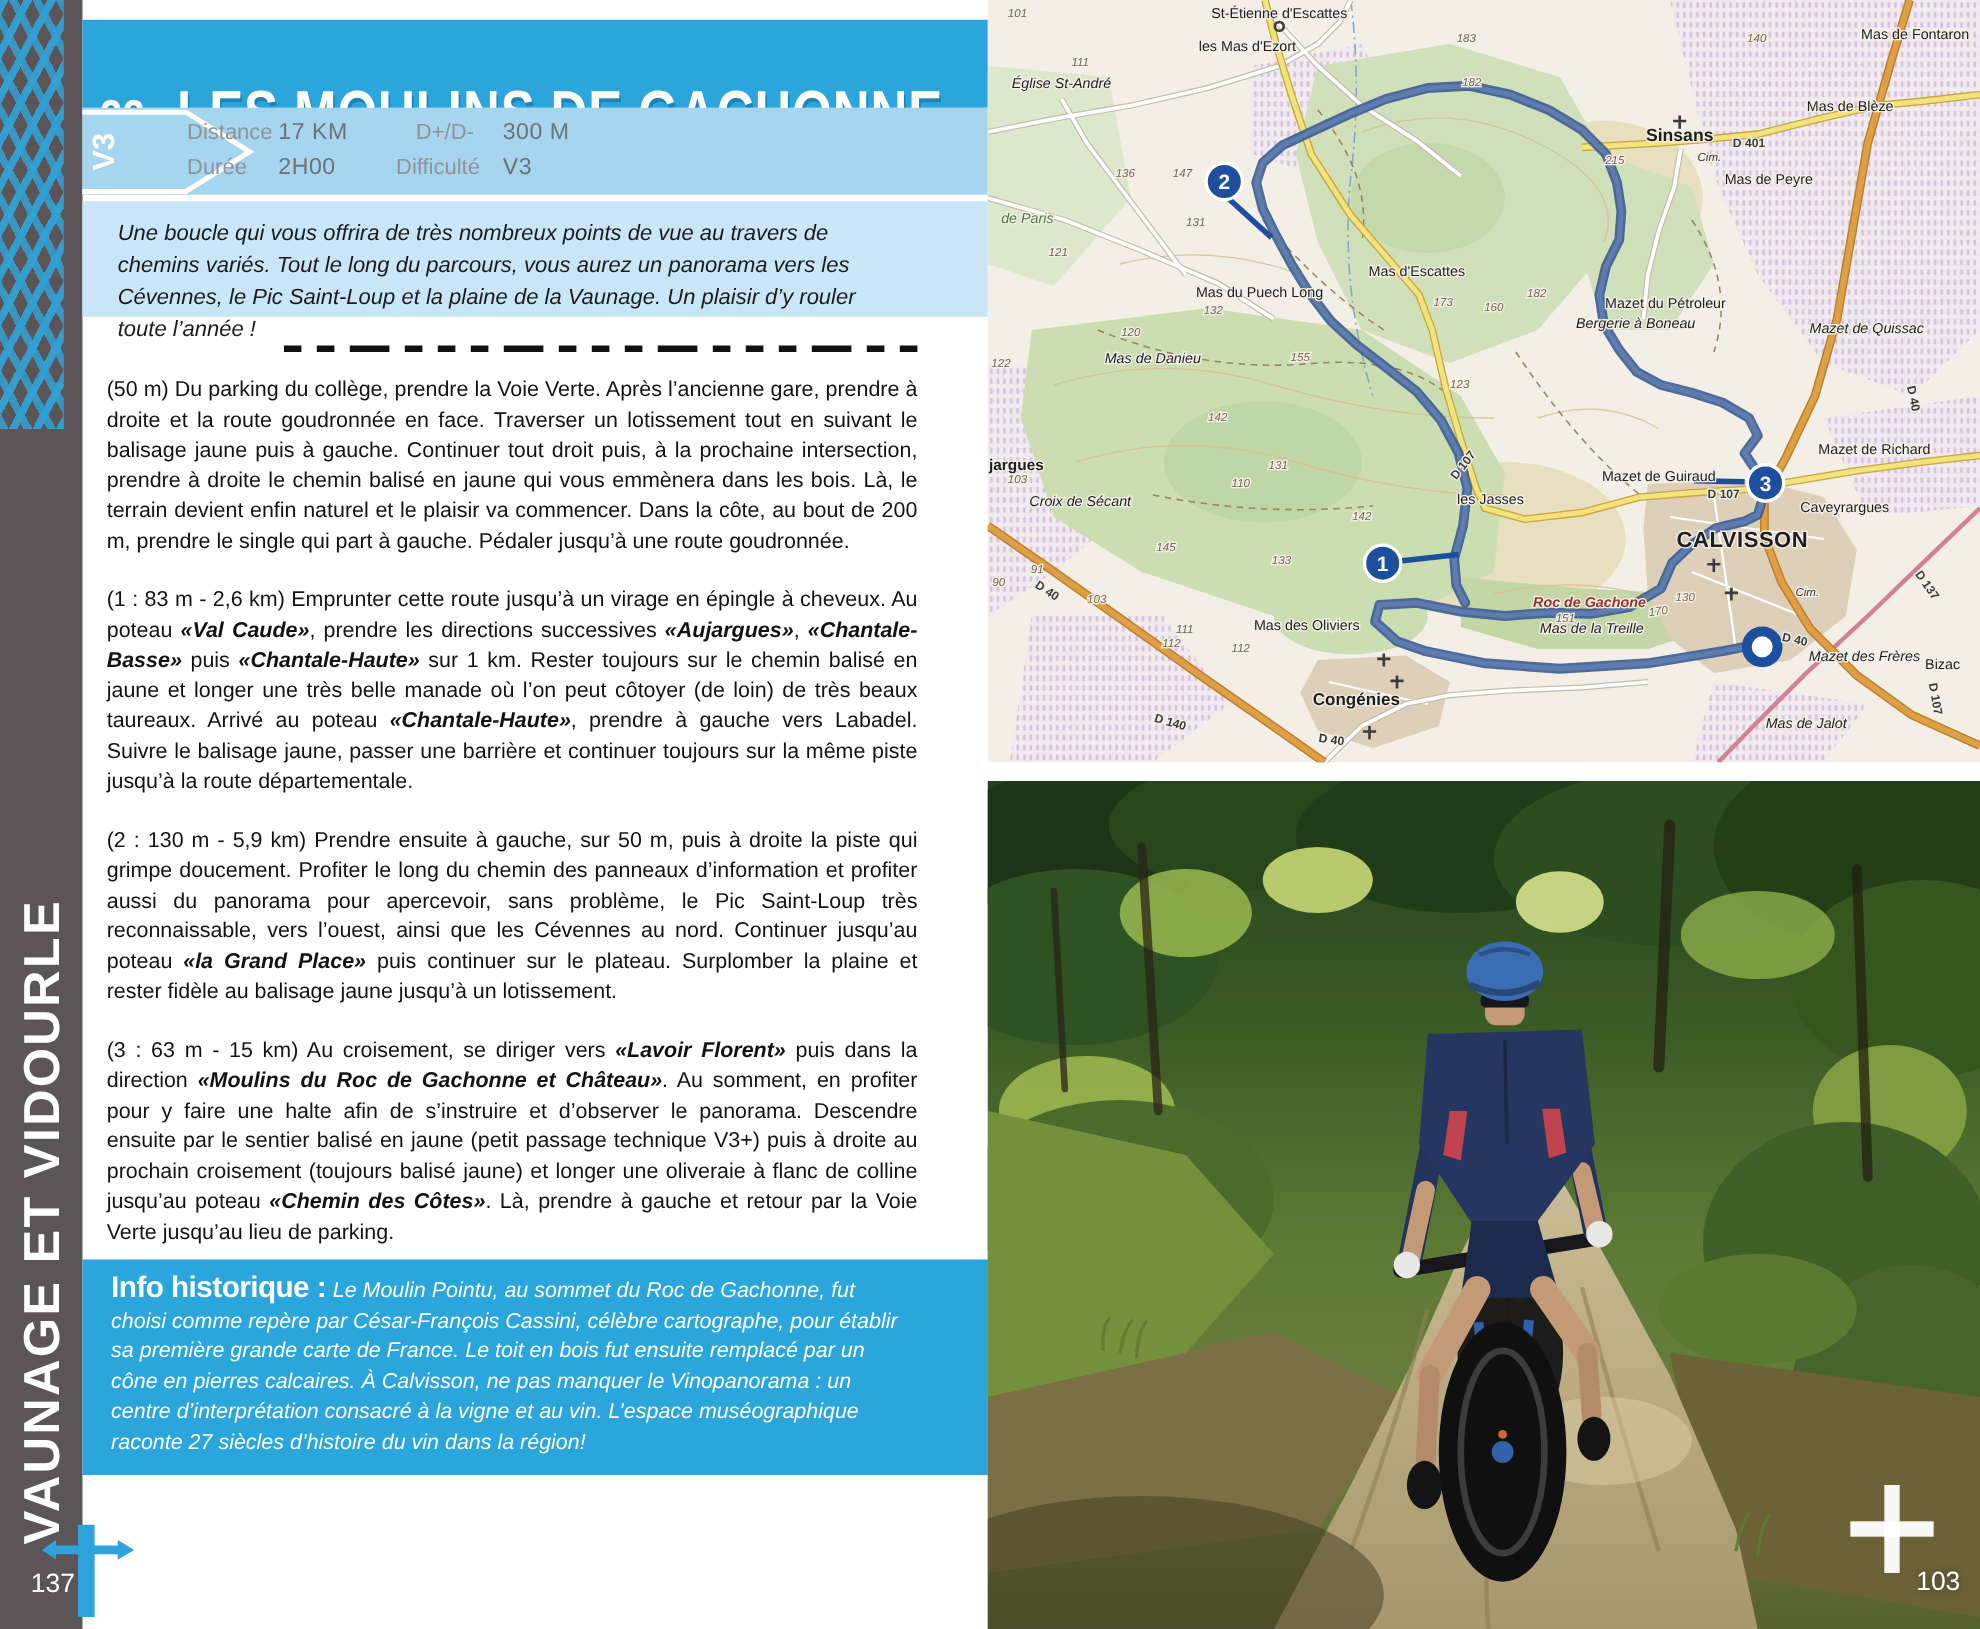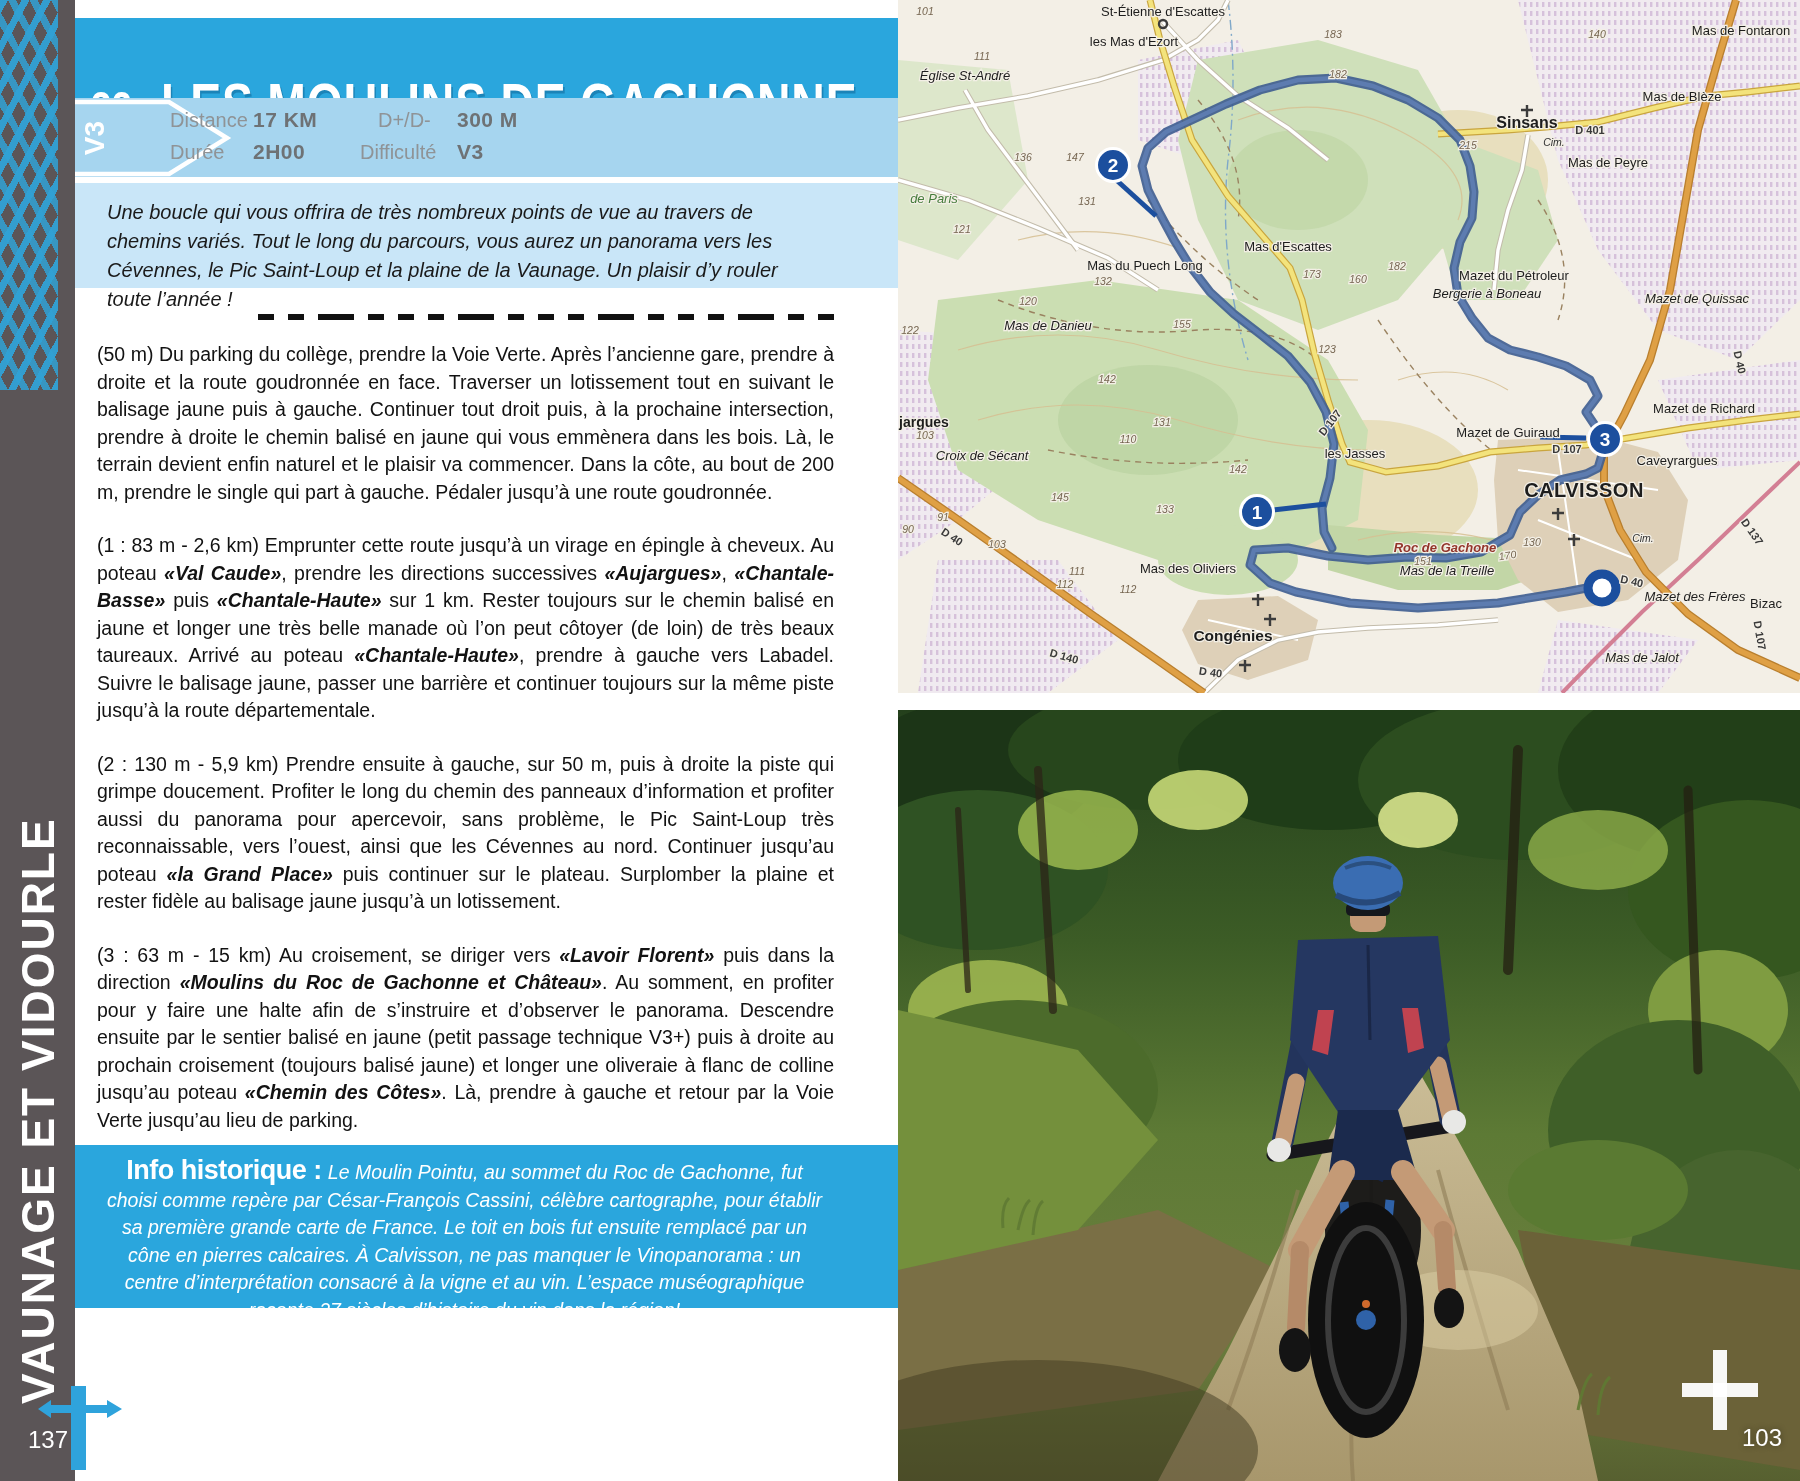--- a/index.html
+++ b/index.html
@@ -23,36 +23,36 @@
   .cond{display:inline-block;font-weight:700;transform:scaleX(.8);transform-origin:left bottom;}
   .tno{font-size:46px;color:#fff;margin-right:2px;vertical-align:baseline;
        text-shadow:2px 3px 0 rgba(10,90,140,.45);} 
   .ttl{font-size:58px;color:#fff;letter-spacing:1px;
        text-shadow:2px 3px 0 rgba(10,90,140,.45);}
   .stats-band{position:absolute;left:75px;top:98px;width:823px;height:79px;background:#a6d5ef;}
   .chev{position:absolute;left:-2px;top:1px;}
   .v3{position:absolute;left:-6px;top:15px;width:52px;height:50px;line-height:50px;
       text-align:center;transform:rotate(-90deg);font-size:28px;font-weight:700;color:#fff;}
   .stat-label{position:absolute;font-size:20px;color:#8f9396;}
-  .stat-value{position:absolute;font-size:21px;font-weight:700;color:#6e7275;letter-spacing:.5px;}
+  .stat-value{position:absolute;font-size:21px;font-weight:400;color:#6e7275;letter-spacing:.5px;}
   .intro{position:absolute;left:75px;top:183px;width:823px;height:105px;background:#c9e6f8;
     box-sizing:border-box;padding:15px 78px 0 32px;font-style:italic;font-size:20px;
     line-height:29px;color:#1a1a1a;}
   
   .itin{position:absolute;left:97px;top:286px;margin:0;white-space:nowrap;}
   .itin .h{font-size:47px;color:#0d0d0d;}
   .dashrule{position:absolute;left:258px;top:312px;}
   .bodytext{position:absolute;left:97px;top:341px;width:737px;font-size:19.5px;
     line-height:27.5px;text-align:justify;color:#121212;}
   .bodytext p{margin:0 0 26px 0;}
   .bodytext b.q{font-style:italic;}
   
-  .infobox{position:absolute;left:75px;top:1145px;width:823px;height:163px;background:#2aa6dd;
+  .infobox{position:absolute;left:75px;top:1145px;width:823px;height:196px;background:#2aa6dd;
     box-sizing:border-box;padding:12px 70px 0 26px;color:#fff;font-size:19.5px;
-    line-height:27.5px;font-style:italic;text-align:center;}
+    line-height:27.5px;font-style:italic;}
   .infobox .ih{font-style:normal;font-weight:700;font-size:27px;letter-spacing:-.5px;
     margin-right:6px;}
   
   .map{position:absolute;left:898px;top:0;width:902px;height:693px;background:#f3efe6;}
   .photo{position:absolute;left:898px;top:710px;width:902px;height:771px;background:#3c5c26;}
   .xhair{position:absolute;}
   svg text{font-family:"Liberation Sans",sans-serif;}
   
   .ml{font-size:13px;fill:#1d1d1d;text-anchor:middle;paint-order:stroke;stroke:#f3efe6;
       stroke-width:2.5px;}

